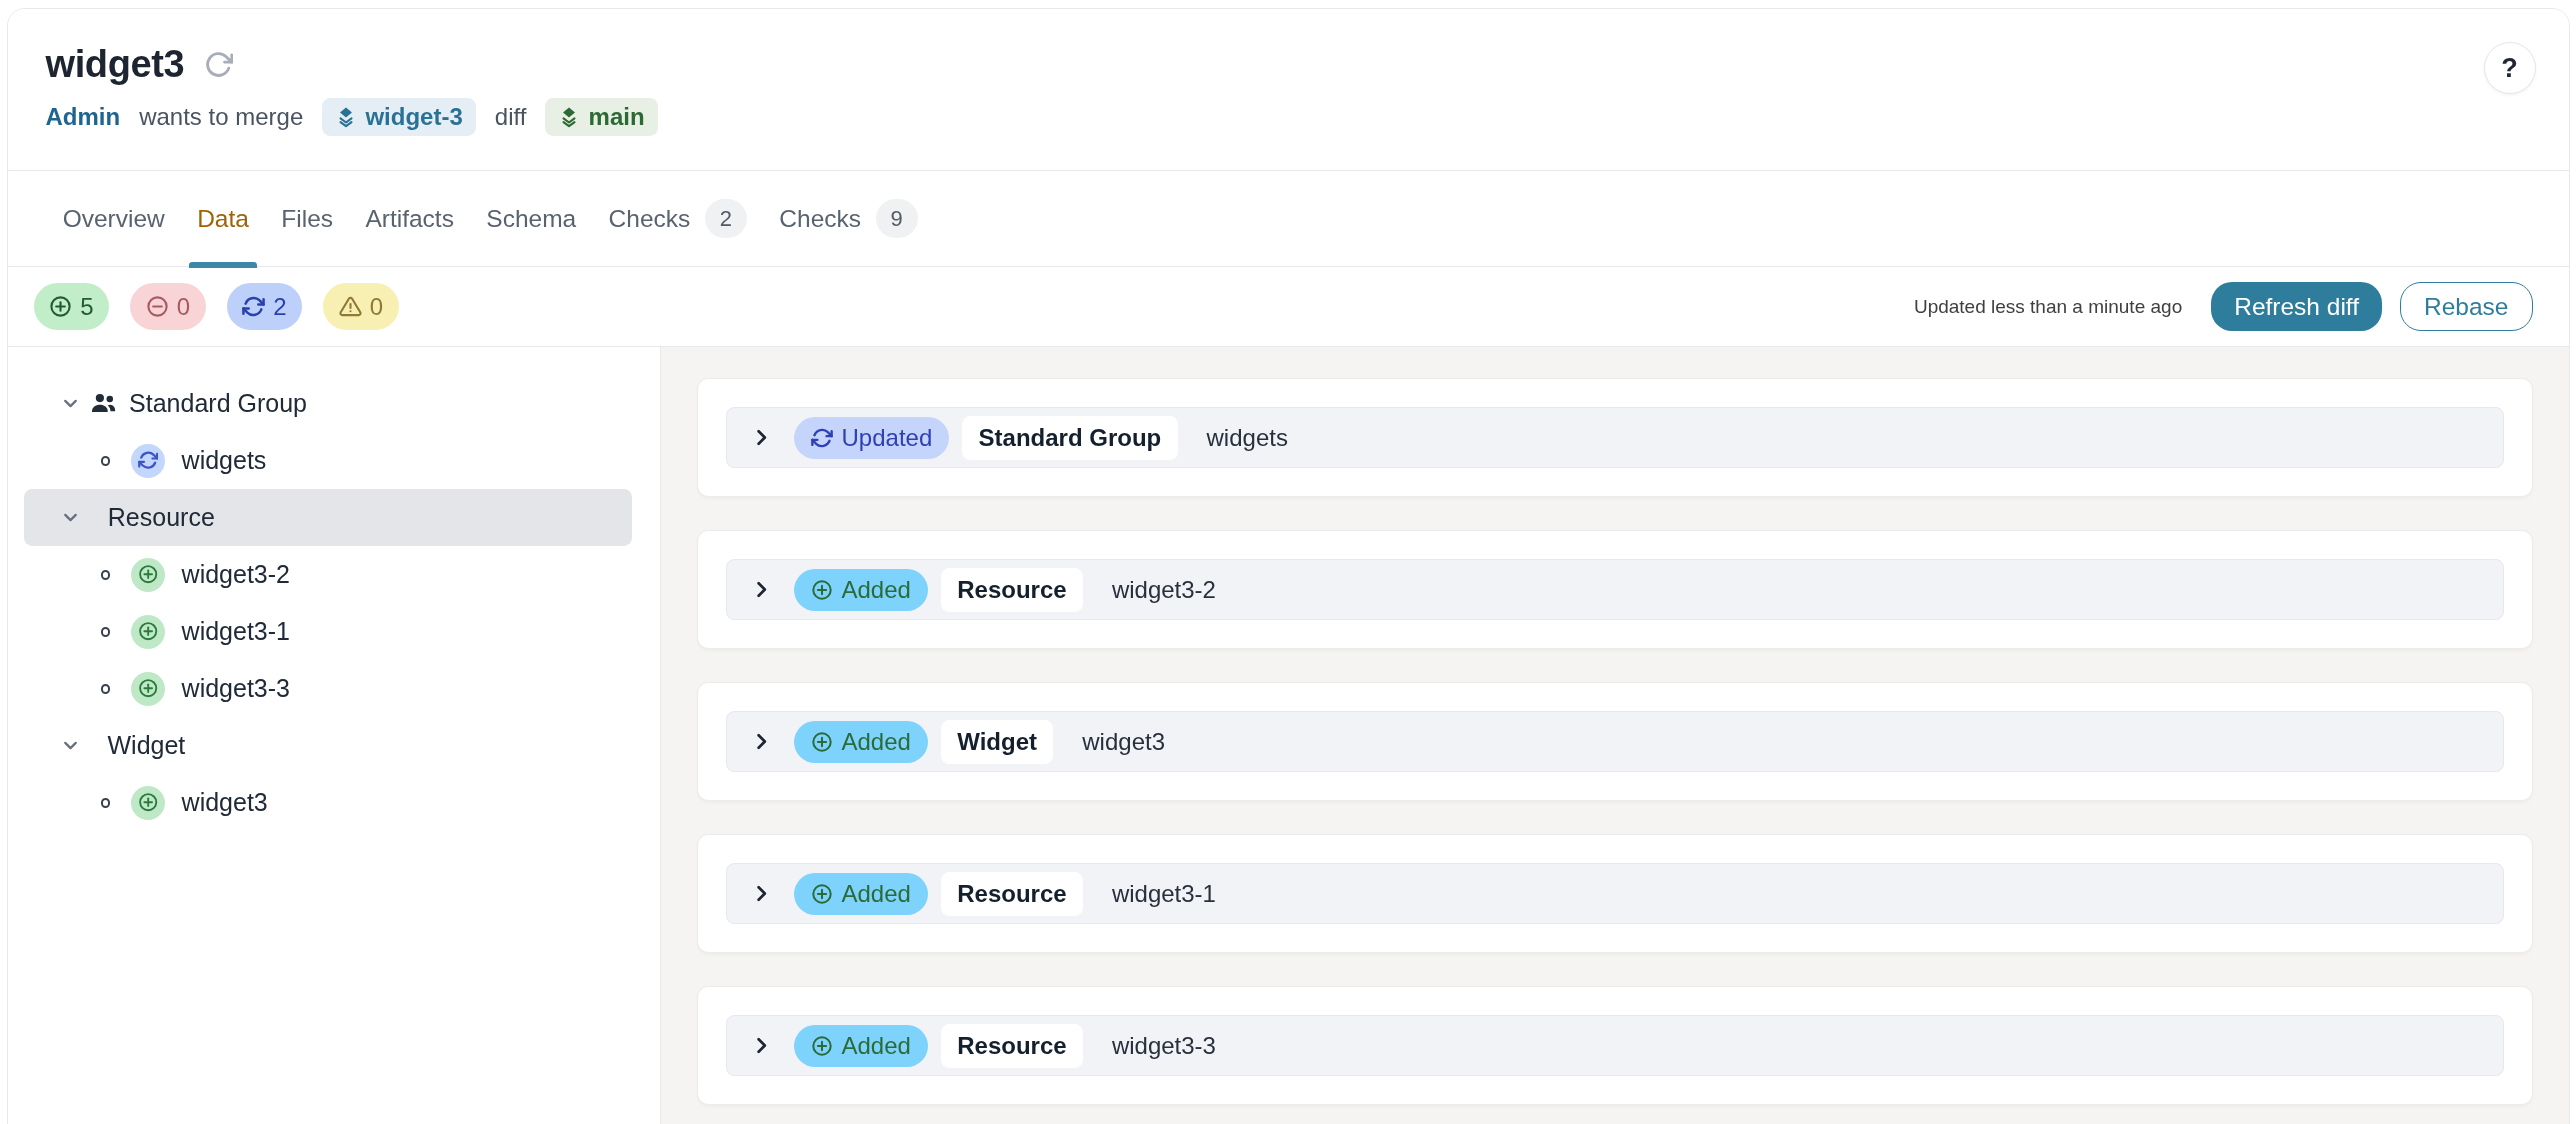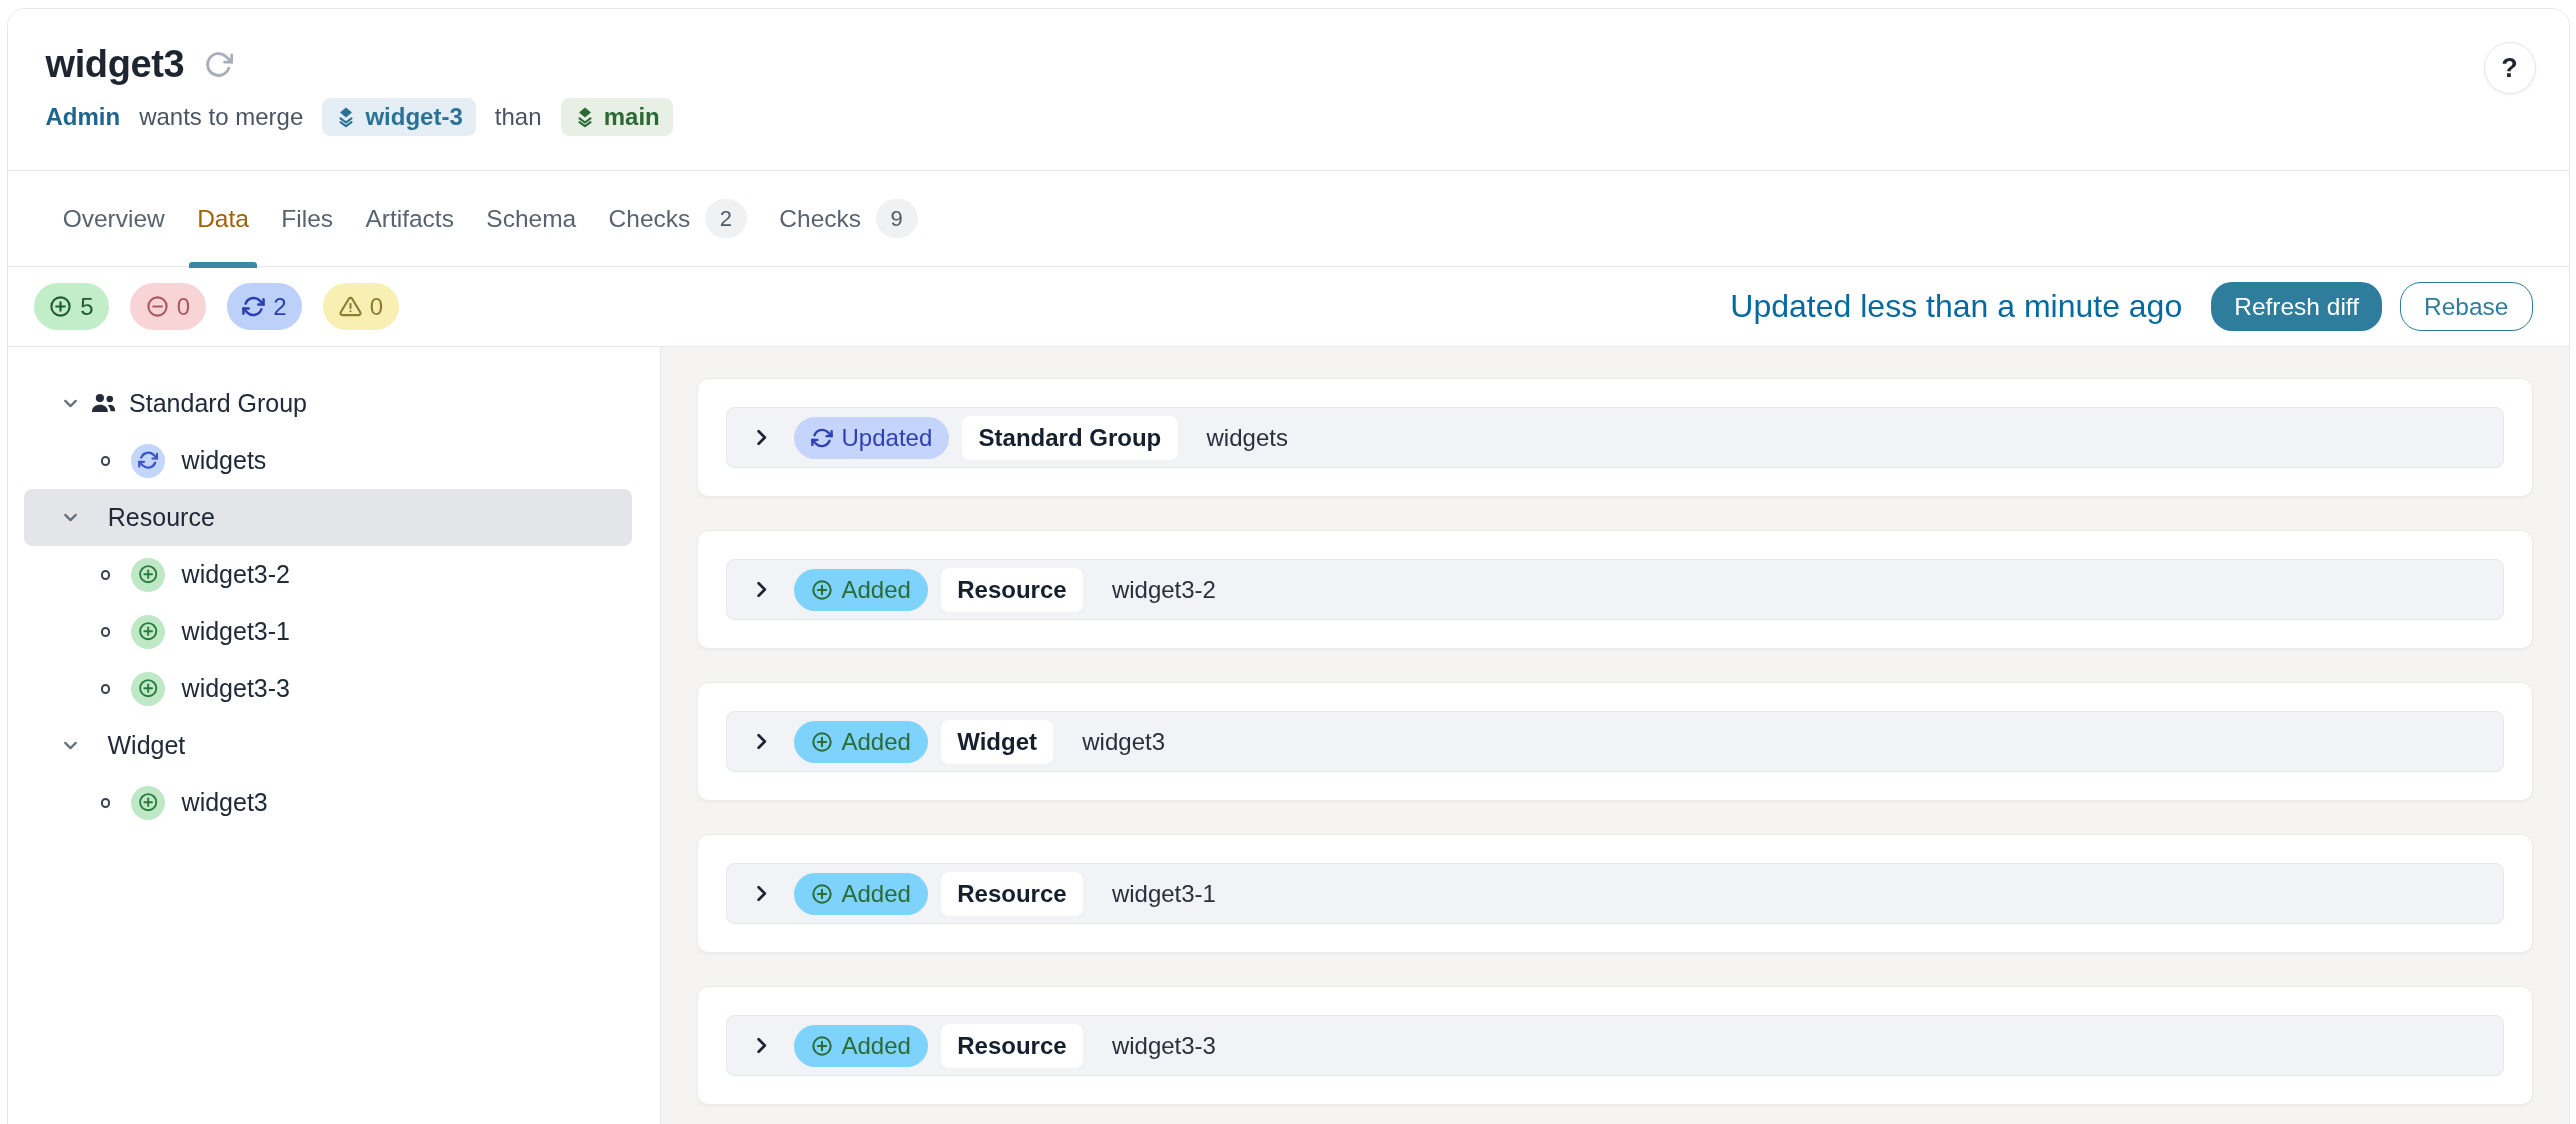--- a/index.html
+++ b/index.html
@@ -42,21 +42,21 @@
     border-bottom:1.6px solid #e6e8eb; background:#fff; flex:0 0 auto; }
   .pills { display:flex; align-items:center; gap:21px; }
   .pill { display:inline-flex; align-items:center; gap:8.2px; height:47px; padding:0 15.5px;
     border-radius:24px; font-size:24px; font-weight:500; }
   .pill .ic { width:23px; height:23px; }
   .pill.added   { background:#c2edc9; color:#1f5c2f; }
   .pill.removed { background:#f8d4d7; color:#a85a60; }
   .pill.updated { background:#bdd0fa; color:#2a3fb0; }
   .pill.warning { background:#f8efb3; color:#8f7a33; }
   .stats-right { margin-left:auto; display:flex; align-items:center; }
-  .updated-ago { font-size:32px; color:#0369a1; }
+  .updated-ago { font-size:19px; color:#404040; }
   .btn { height:49px; border-radius:21px; font-size:24.5px; font-weight:500; padding:0 23px; cursor:pointer;
     display:inline-flex; align-items:center; justify-content:center; font-family:inherit; }
   .btn.primary { background:#2f7d9c; color:#ffffff; border:none; margin-left:29px; }
   .btn.outline { background:#ffffff; color:#2f7d9c; border:1.6px solid #2f7d9c; margin-left:18px; }
 
   
   .content { flex:1; display:flex; min-height:0; }
   .sidebar { width:653px; flex:0 0 auto; background:#fff; border-right:1.6px solid #e6e8eb; padding-top:28px; }
   .tree-row { display:flex; align-items:center; height:57px; font-size:25px; color:#202a38; cursor:pointer; }
   .tree-group { padding-left:52px; }
@@ -163,21 +163,21 @@
     </div>
     <div class="subtitle-row">
       <span class="author">Admin</span>
       <span class="muted">wants to merge</span>
       <span class="branch-badge source">
         <svg class="ic" viewBox="0 0 27 27" width="22" height="22">
             <use href="#i-branch"></use>
           </svg>
         <span>widget-3</span>
       </span>
-      <span class="muted">than</span>
+      <span class="muted">diff</span>
       <span class="branch-badge target">
         <svg class="ic" viewBox="0 0 27 27" width="22" height="22">
             <use href="#i-branch"></use>
           </svg>
         <span>main</span>
       </span>
     </div>
     <button class="help-btn">
       <span>?</span>
     </button>

